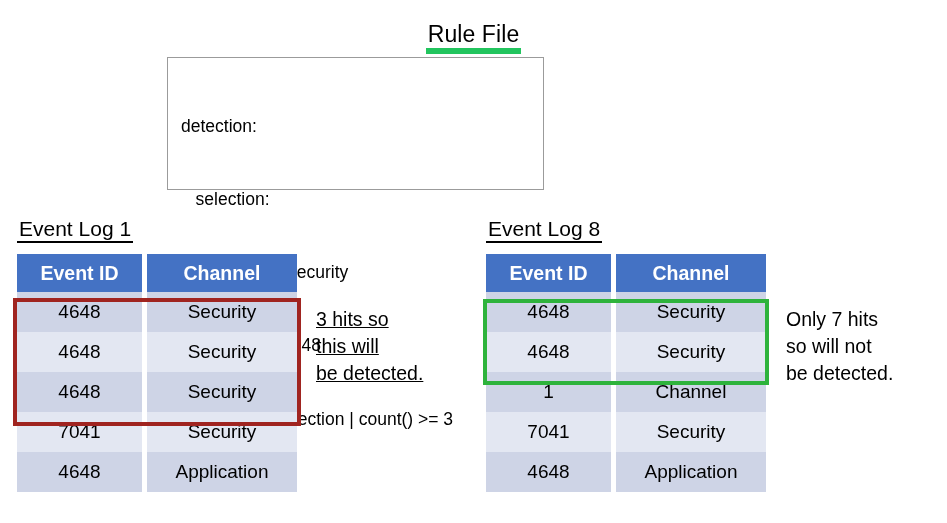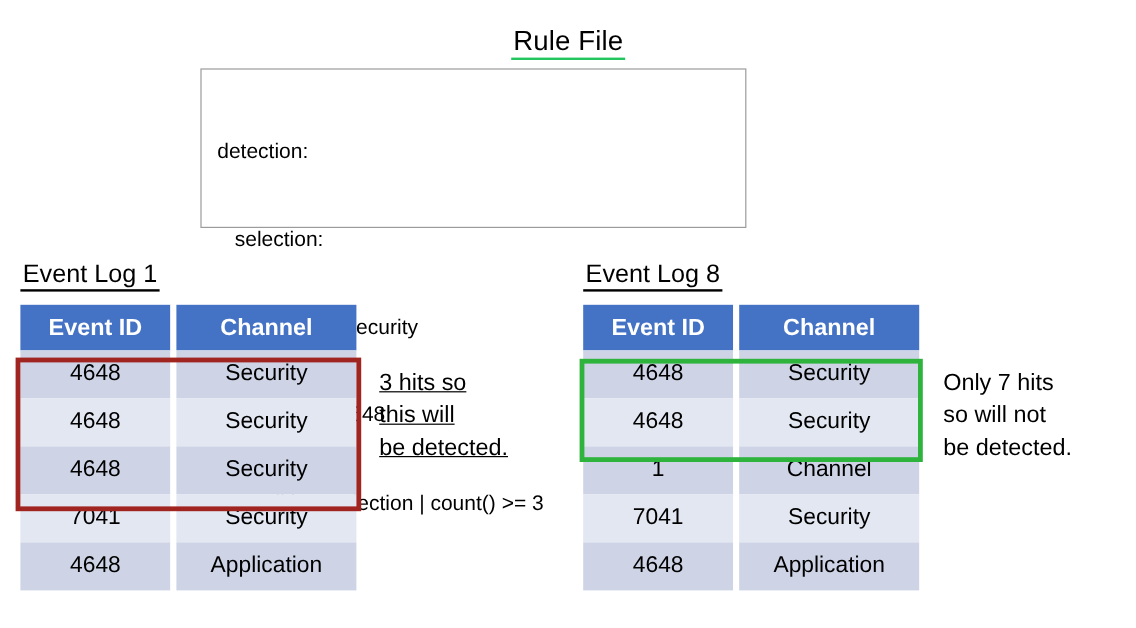--- a/index.html
+++ b/index.html
@@ -10,25 +10,25 @@
   }
   .canvas{position:relative;width:947px;height:523px;}
 
   
   .rule-title{
     position:absolute;left:0;top:20px;width:947px;
     text-align:center;font-size:23px;line-height:28px;
     letter-spacing:.1px;
   }
   .rule-title span{
-    border-bottom:2px solid #22c55e;padding:0 2px 1px 2px;text-align:center;
+    border-bottom:6px solid #22c55e;padding:0 2px 1px 2px;text-align:center;
   }
   .rule-box{
     position:absolute;left:167px;top:57px;
-    width:455px;height:133px;
+    width:377px;height:133px;
     border:1px solid #9b9b9b;
     background:#ffffff;
     box-sizing:border-box;
   }
   .rule-lines{
     position:absolute;left:13px;top:7px;
     font-size:17.5px;line-height:24.4px;
     white-space:pre;
   }
   .rule-line{white-space:pre;}

